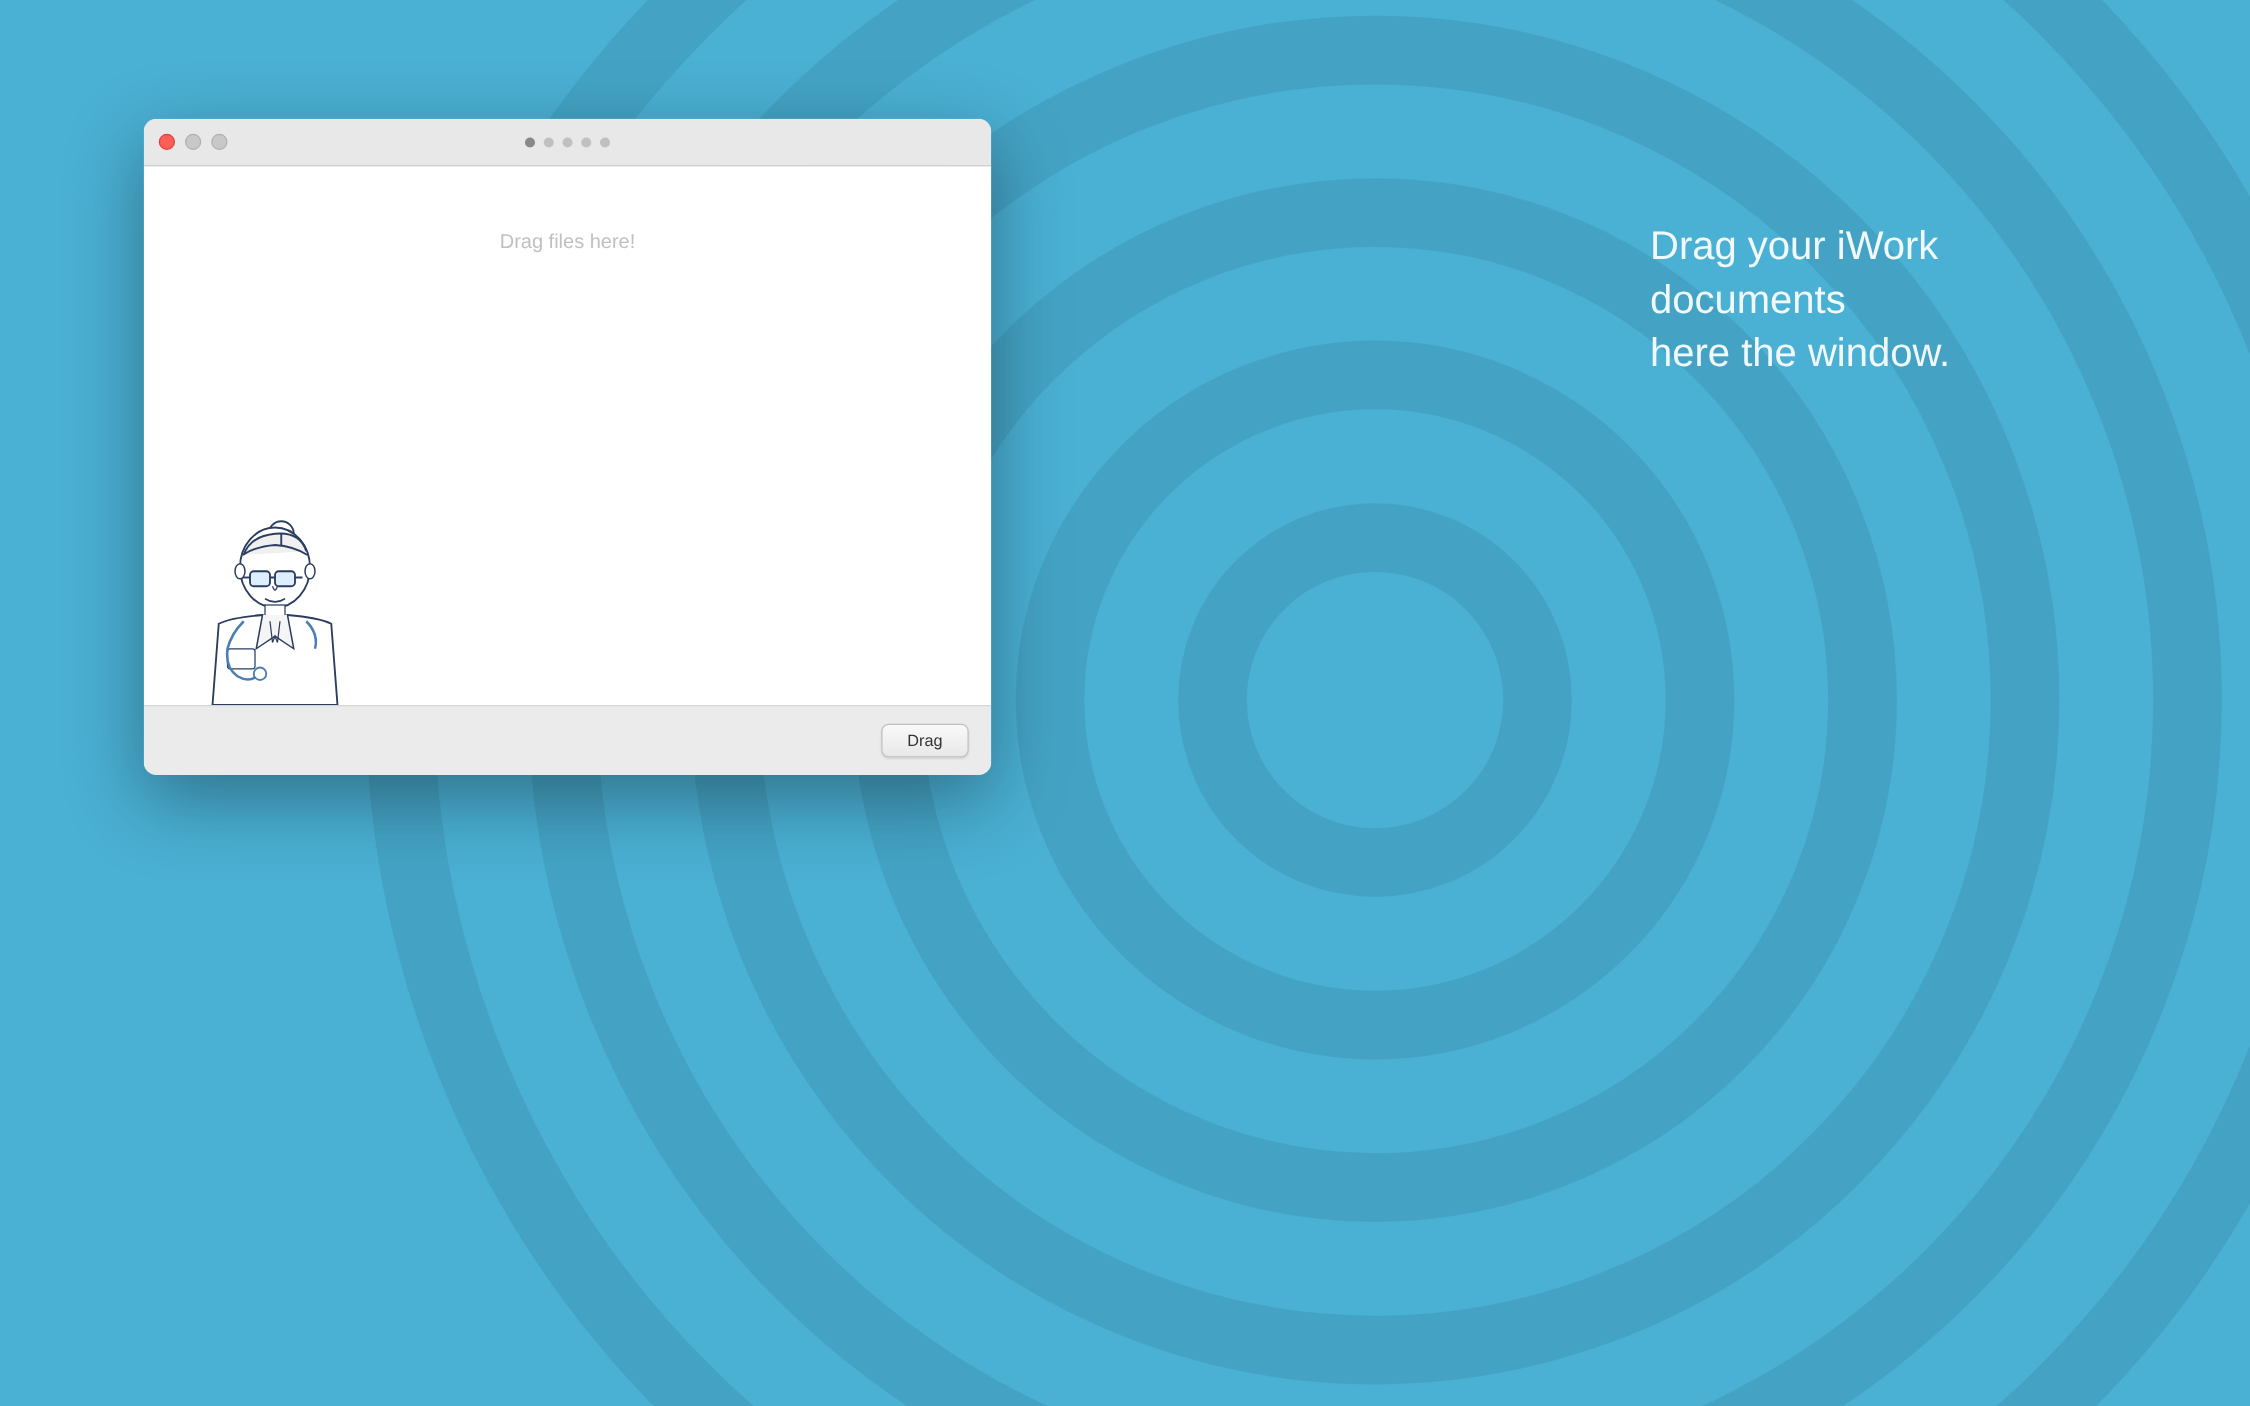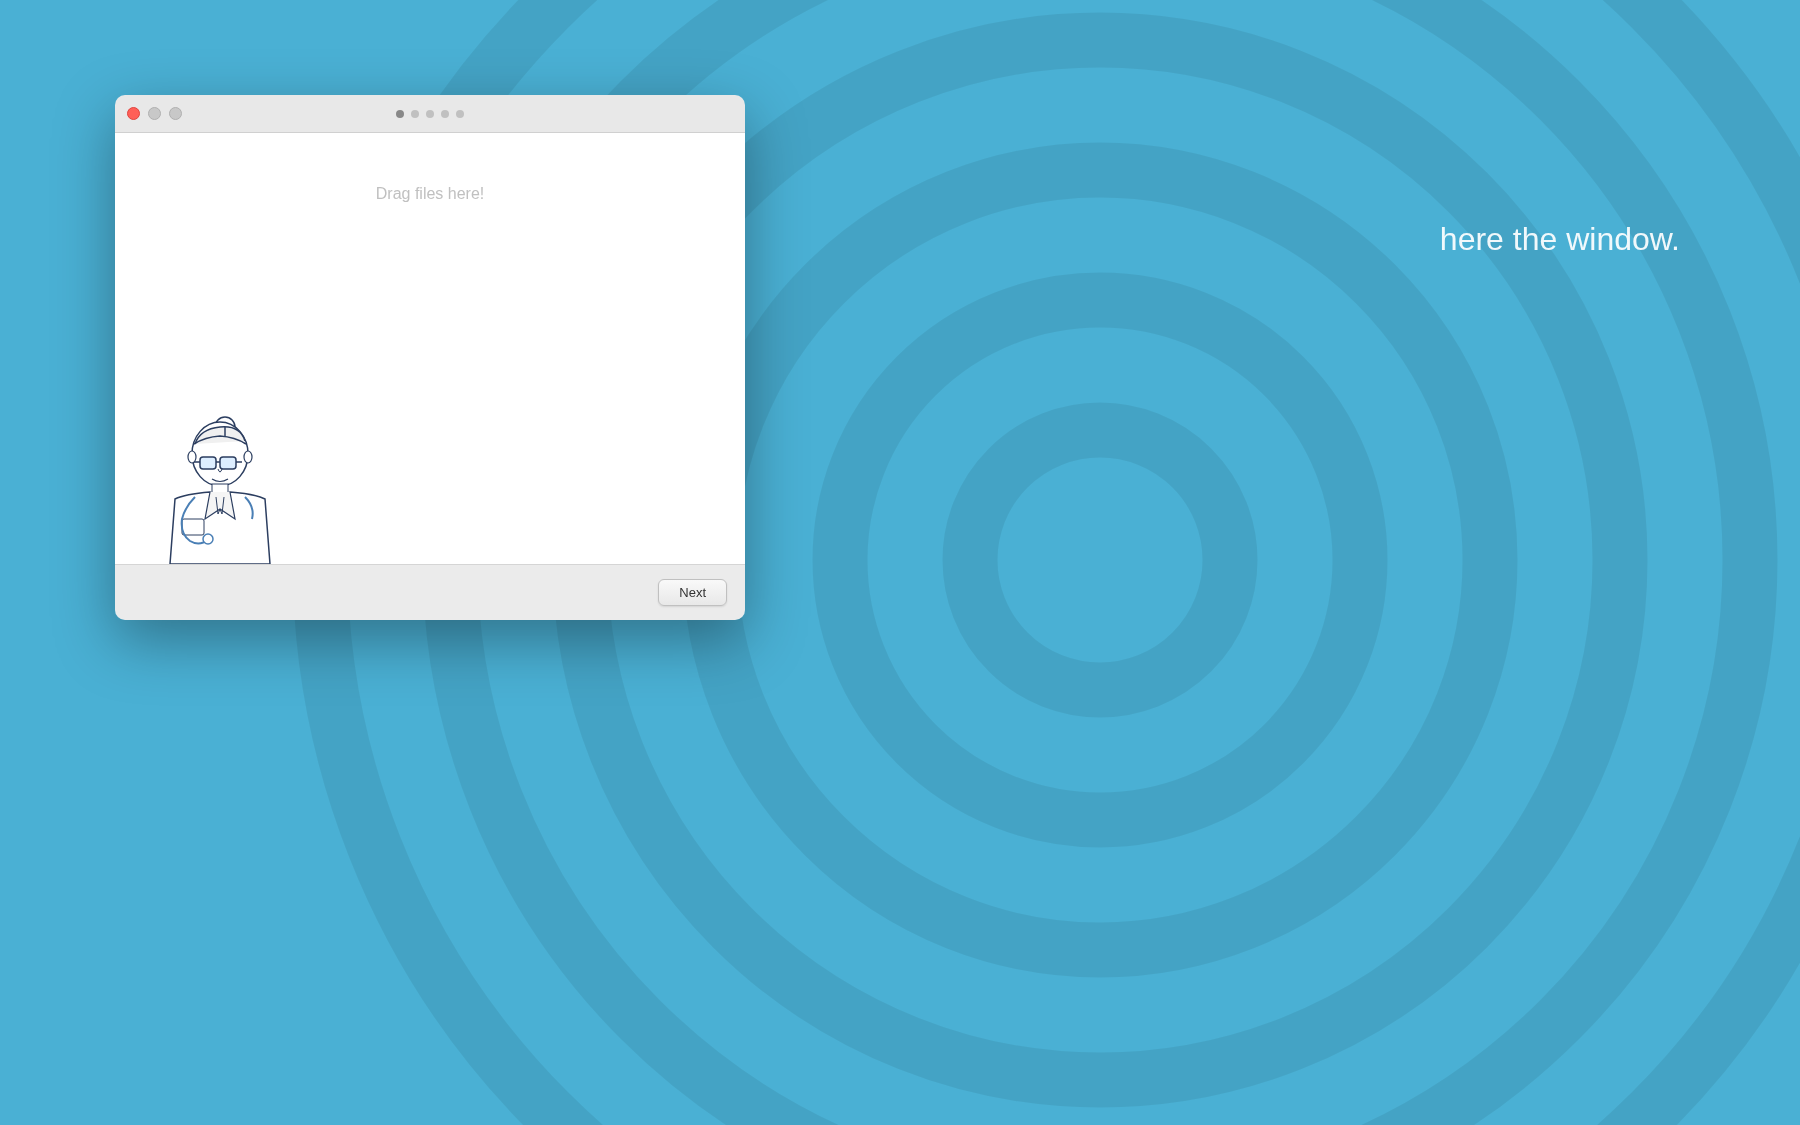--- a/index.html
+++ b/index.html
@@ -18,21 +18,21 @@
       position: absolute;
       inset: 0;
       overflow: hidden;
     }
 
     
     .mac-window {
       position: absolute;
       left: 115px;
       top: 95px;
-      width: 630px;
+      width: 678px;
       height: 525px;
       border-radius: 10px;
       box-shadow: 0 20px 60px rgba(0,0,0,0.35);
       overflow: hidden;
       display: flex;
       flex-direction: column;
       justify-content: space-between;
     }
 
     .window-titlebar {
@@ -220,20 +220,20 @@
 
         <path d="M105 108 Q115 118 112 130" stroke="#4a7fb5" stroke-width="2" fill="none"></path>
 
         <path d="M54 55 Q65 48 80 47 Q95 48 106 55" stroke="#2c3e60" stroke-width="1.5" fill="none"></path>
         <line x1="85" y1="47" x2="85" y2="38" stroke="#2c3e60" stroke-width="1.5"></line>
       </svg>
     </div>
   </div>
 
   <div class="window-footer">
-    <button class="next-button">Next</button>
+    <button class="next-button">Drag</button>
   </div>
 </div>
 
 <div class="instruction-text">
-  <br>
+  <span>Drag your iWork documents</span><br>
   <span>here the window.</span>
 </div>
 
 </body></html>

